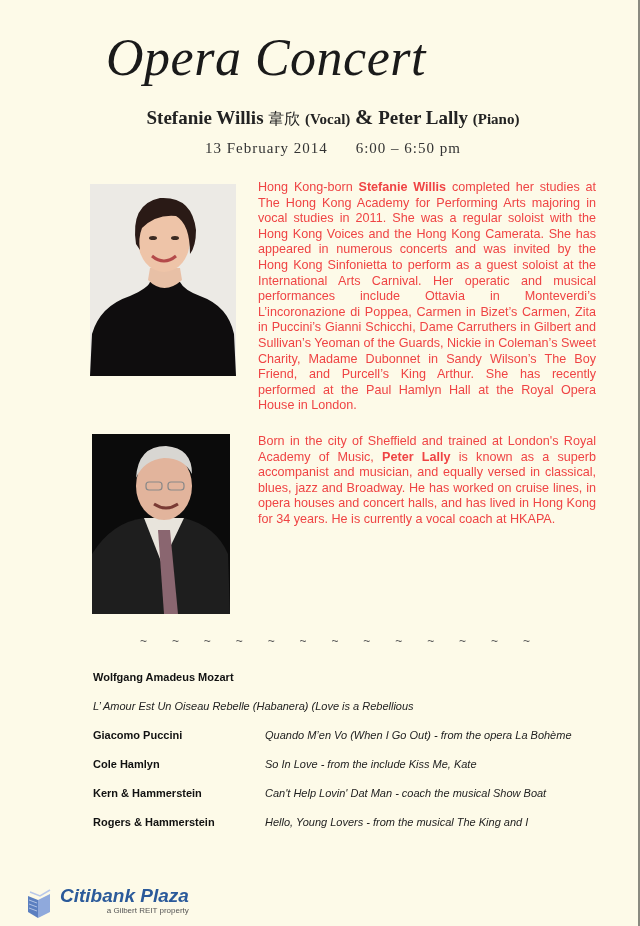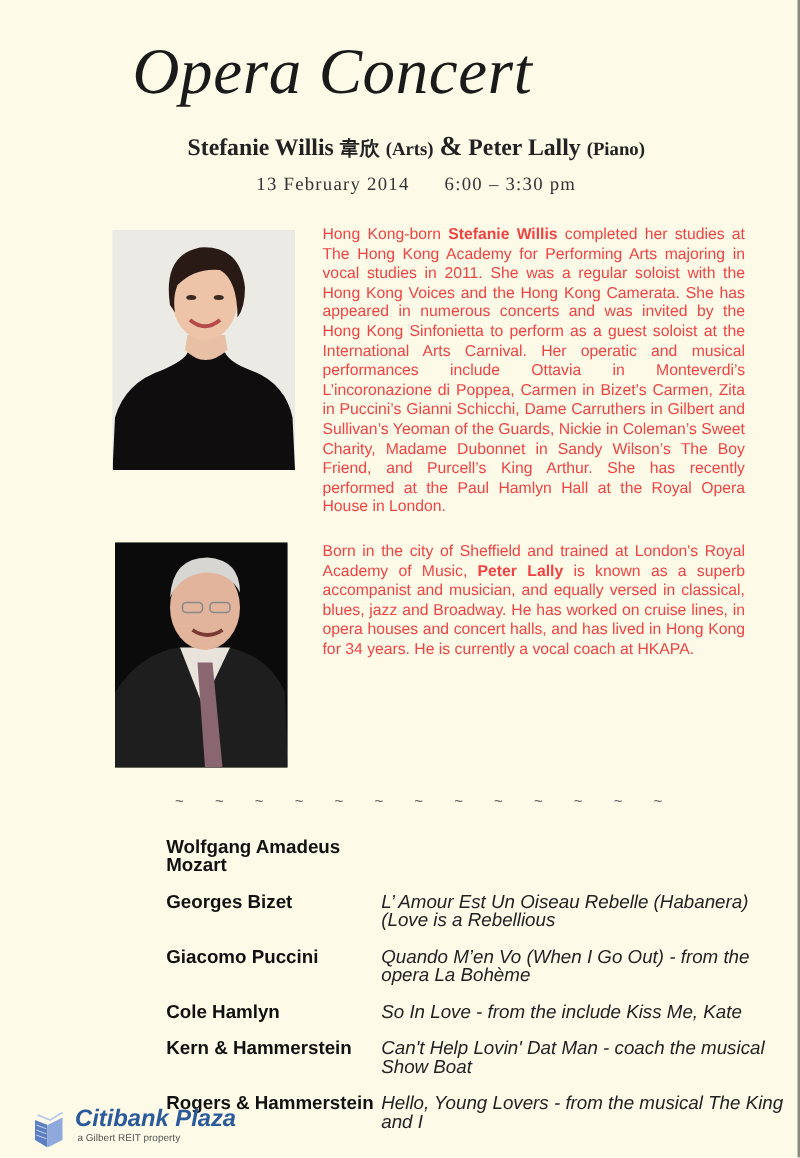--- a/index.html
+++ b/index.html
@@ -18,21 +18,21 @@
     font-size: 52px; line-height: 60px; color: #1a1a1a; letter-spacing: 0.5px;
   }
   .performers {
     position: absolute; left: 0; width: 666px; top: 104px;
     text-align: center;
     font-family: "Liberation Serif", serif; font-weight: bold;
     font-size: 19px; color: #222;
   }
   .performers .small { font-size: 15px; }
   .performers .amp { font-size: 22px; }
-  .performers .cjk { font-family: "DejaVu Sans", sans-serif; font-weight: bold; font-size: 16px; }
+  .performers .cjk { font-family: "DejaVu Sans", sans-serif; font-weight: normal; font-size: 16px; }
   .dateline {
     position: absolute; left: 0; width: 666px; top: 140px;
     text-align: center;
     font-family: "Liberation Serif", serif;
     font-size: 15px; color: #333; letter-spacing: 1px;
   }
   .dateline .gap { display: inline-block; width: 28px; }
   .photo {
     position: absolute; overflow: hidden;
   }
@@ -46,48 +46,48 @@
   .bio-lally { top: 434px; }
   .bio b { font-weight: bold; }
   .divider {
     position: absolute; left: 140px; width: 390px; top: 634px;
     display: flex; justify-content: space-between;
     font-size: 12px; color: #555;
   }
   .program {
     position: absolute; left: 93px; top: 670px; width: 540px;
   }
-  .prog-row { display: flex; margin-bottom: 14px; font-size: 15px; line-height: 15px; margin-left: 40px; }
+  .prog-row { display: flex; margin-bottom: 14px; font-size: 11px; line-height: 15px; }
   .prog-composer { width: 172px; font-weight: bold; color: #111; flex-shrink: 0; }
   .prog-works { font-style: italic; color: #222; }
   .logo {
-    position: absolute; left: 26px; top: 886px; display: flex; align-items: flex-start;
+    position: absolute; left: 26px; top: 886px; display: flex; align-items: flex-start; text-align: right;
   }
   .logo-mark { width: 26px; height: 30px; margin-right: 8px; margin-top: 2px; }
   .logo-text .name { font-weight: bold; font-style: italic; font-size: 19px; color: #2b5a9a; line-height: 20px; }
   .logo-text .tag { font-size: 8px; color: #555; margin-left: 2px; line-height: 10px; }
 </style>
 </head>
 <body>
 
 <div class="right-edge"></div>
 
 <div class="title">Opera Concert</div>
 
 <div class="performers">
   <span>Stefanie Willis</span>
   <span class="cjk">韋欣</span>
-  <span class="small">(Arts)</span>
+  <span class="small">(Vocal)</span>
   <span class="amp">&amp;</span>
   <span>Peter Lally</span>
   <span class="small">(Piano)</span>
 </div>
 
 <div class="dateline">
-  <span>13 February 2014</span><span class="gap"></span><span>6:00 – 3:30 pm</span>
+  <span>13 February 2014</span><span class="gap"></span><span>6:00 – 6:50 pm</span>
 </div>
 
 <div class="photo photo-willis">
   <svg width="146" height="192" viewBox="0 0 146 192">
     <rect width="146" height="192" fill="#eceae5"></rect>
     <path d="M0 192 L2 150 Q10 122 40 112 Q58 104 60 98 L90 98 Q94 106 110 112 Q138 122 144 150 L146 192 Z" fill="#0f0d0e"></path>
     <path d="M58 96 Q74 112 92 96 L90 84 L60 84 Z" fill="#e8c0a6"></path>
     <ellipse cx="74" cy="56" rx="26" ry="32" fill="#eec4a8"></ellipse>
     <path d="M46 60 Q40 20 70 14 Q102 12 106 46 Q106 62 100 70 Q100 40 86 32 Q66 30 52 44 Q48 54 50 66 Z" fill="#2a1a16"></path>
     <path d="M62 72 Q74 82 86 72" stroke="#b44a4a" stroke-width="3" fill="none"></path>
@@ -132,21 +132,20 @@
   <span>~</span>
   <span>~</span>
   <span>~</span>
 </div>
 
 <div class="program">
   <div class="prog-row">
     <div class="prog-composer">Wolfgang Amadeus Mozart</div>
   </div>
   <div class="prog-row">
-    <div class="prog-composer">Georges Bizet</div>
     <div class="prog-works">
       <div>L’ Amour Est Un Oiseau Rebelle (Habanera) (Love is a Rebellious</div>
     </div>
   </div>
   <div class="prog-row">
     <div class="prog-composer">Giacomo Puccini</div>
     <div class="prog-works">
       <div>Quando M’en Vo (When I Go Out) - from the opera La Bohème</div>
     </div>
   </div>

